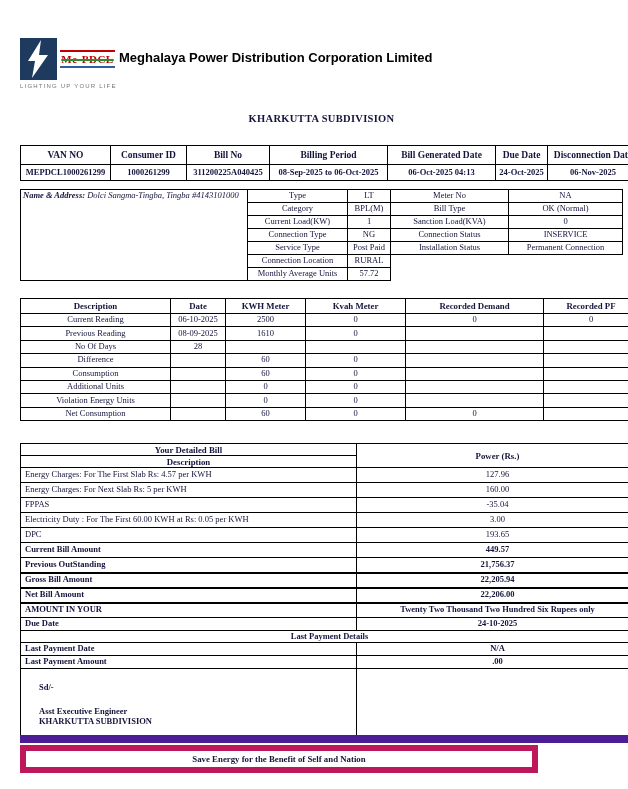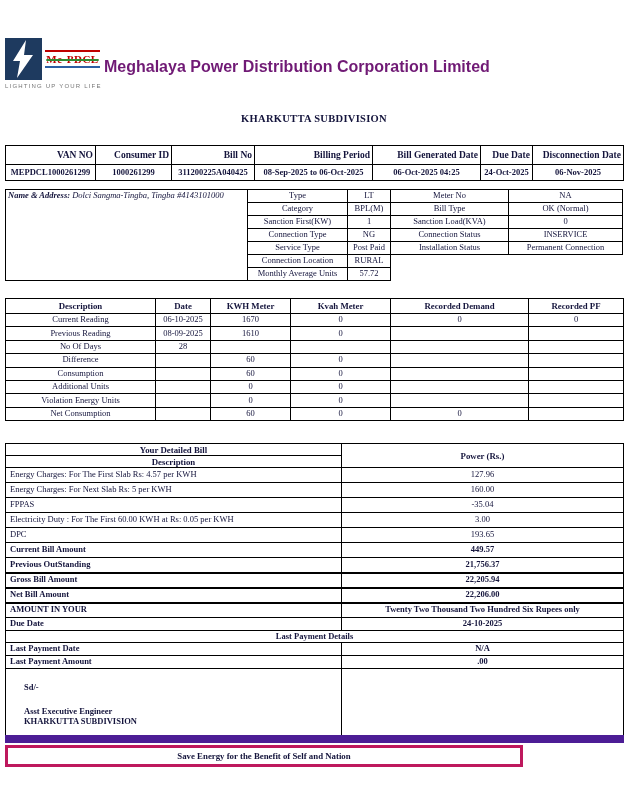--- a/index.html
+++ b/index.html
@@ -4,21 +4,21 @@
 <style>
   * { margin: 0; padding: 0; box-sizing: border-box; }
   html, body { background: #ffffff; }
   body {
     width: 628px; height: 789px;
     font-family: "Liberation Serif", serif;
     color: #14143c;
     position: relative;
     overflow: hidden;
   }
-  .page { padding: 38px 5px 0 5px; }
+  .page { padding: 38px 5px 0 20px; }
 
   
   .header-row { display: flex; align-items: flex-start; }
   .logo-wrap { display: flex; flex-direction: column; width: 95px; }
   .logo-top { display: flex; align-items: center; }
   .logo-square { width: 37px; height: 42px; flex: 0 0 auto; }
   .brand-block { margin-left: 3px; width: 55px; }
   .brand-line { height: 0; border-top: 2px solid #c00000; margin-bottom: 1px; }
   .brand-text {
     font-family: "Liberation Serif", serif;
@@ -27,41 +27,41 @@
     text-decoration: line-through; text-decoration-color: #2e8b2e; text-decoration-thickness: 2px;
   }
   .brand-line-bottom { height: 0; border-top: 2px solid #2e5fa3; margin-top: 1px; }
   .tagline {
     font-family: "Liberation Sans", sans-serif;
     font-size: 6px; color: #777777; letter-spacing: 1.2px;
     margin-top: 3px; white-space: nowrap;
   }
   .company-title {
     font-family: "Liberation Sans", sans-serif;
-    font-weight: bold; font-size: 16px; color: #701a75;
-    margin-left: 4px; margin-top: 20px; white-space: nowrap;
+    font-weight: bold; font-size: 13px; color: #000000;
+    margin-left: 4px; margin-top: 12px; white-space: nowrap;
   }
   .subdivision {
     text-align: center; font-weight: bold; font-size: 10.5px;
     margin-top: 24px; letter-spacing: 0.3px;
   }
 
   
   table { border-collapse: collapse; table-layout: fixed; width: 618px; }
   td, th {
     border: 1px solid #000;
     font-size: 8.5px; line-height: 1.15;
     text-align: center; vertical-align: middle;
     padding: 0 2px; overflow: hidden; white-space: nowrap;
     height: 13px;
   }
 
   
   .summary-table { margin-top: 21px; }
-  .summary-table th { font-size: 9.5px; font-weight: bold; height: 19px; text-align: right; }
+  .summary-table th { font-size: 9.5px; font-weight: bold; height: 19px; }
   .summary-table td { font-weight: bold; height: 16px; font-size: 8.5px; }
 
   
   .customer-row { display: flex; margin-top: 8px; }
   .name-box {
     width: 243px; border: 1px solid #000; border-right: none;
     display: flex; align-items: flex-start;
     font-size: 8.5px; padding-left: 2px; overflow: hidden; white-space: nowrap; font-style: italic;
   }
   .info-table { width: 375px; }
@@ -88,21 +88,21 @@
   .sig-cell {
     height: 70px !important; text-align: left !important;
     vertical-align: top !important; padding: 14px 0 0 18px !important;
     font-weight: bold; white-space: normal !important;
     border-bottom: 8px solid #4c1d95;
   }
   .sig-sd { margin-bottom: 14px; }
 
   
   .slogan-box {
-    width: 518px; border: 3px solid #be185d; margin-top: 2px;
+    width: 518px; border: 6px solid #be185d; margin-top: 2px;
     font-weight: bold; font-size: 8.8px; text-align: center;
     padding: 3px 0;
   }
 </style>
 </head>
 <body>
 
 <div class="page">
 
   <div class="header-row">
@@ -143,21 +143,21 @@
       <th>Billing Period</th>
       <th>Bill Generated Date</th>
       <th>Due Date</th>
       <th>Disconnection Date</th>
     </tr>
     <tr>
       <td>MEPDCL1000261299</td>
       <td>1000261299</td>
       <td>311200225A040425</td>
       <td>08-Sep-2025 to 06-Oct-2025</td>
-      <td>06-Oct-2025 04:25</td>
+      <td>06-Oct-2025 04:13</td>
       <td>24-Oct-2025</td>
       <td>06-Nov-2025</td>
     </tr>
   </tbody>
     </table>
 
   <div class="customer-row">
     <div class="name-box">
       <span><b>Name &amp; Address:</b>&nbsp;<span>Dolci Sangma-Tingba, Tingba #4143101000</span></span>
     </div>
@@ -175,21 +175,21 @@
         <td>Meter No</td>
         <td>NA</td>
       </tr>
       <tr>
         <td>Category</td>
         <td>BPL(M)</td>
         <td>Bill Type</td>
         <td>OK (Normal)</td>
       </tr>
       <tr>
-        <td>Sanction First(KW)</td>
+        <td>Current Load(KW)</td>
         <td>1</td>
         <td>Sanction Load(KVA)</td>
         <td>0</td>
       </tr>
       <tr>
         <td>Connection Type</td>
         <td>NG</td>
         <td>Connection Status</td>
         <td>INSERVICE</td>
       </tr>
@@ -230,21 +230,21 @@
       <th>Kvah Meter</th>
       <th>Recorded Demand</th>
       <th>Recorded PF</th>
     </tr>
     </tbody>
       <tbody>
 
     <tr>
         <td>Current Reading</td>
         <td>06-10-2025</td>
-        <td>1670</td>
+        <td>2500</td>
         <td>0</td>
         <td>0</td>
         <td>0</td>
       </tr>
         <tr>
         <td>Previous Reading</td>
         <td>08-09-2025</td>
         <td>1610</td>
         <td>0</td>
         <td></td>

